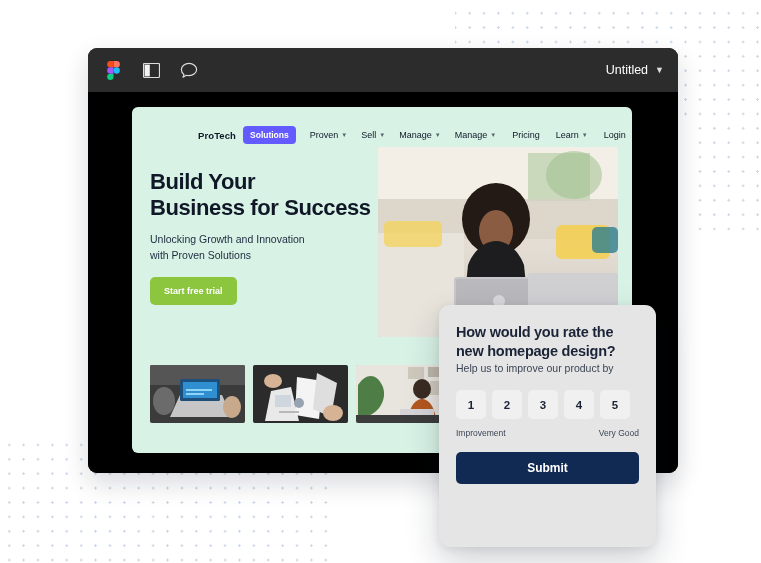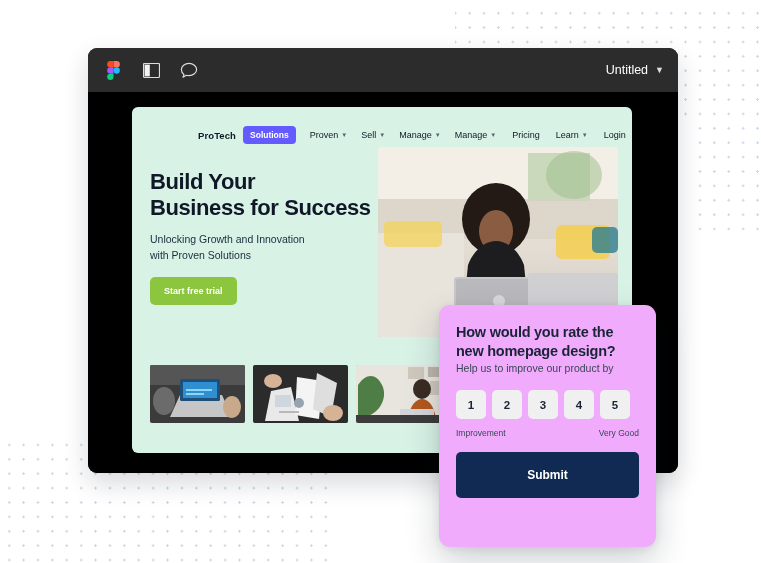--- a/index.html
+++ b/index.html
@@ -101,21 +101,21 @@
 
   
   #thumb-strip{
     position:absolute;left:18px;top:258px;display:flex;gap:8px;
   }
   .thumb{width:95px;height:58px;border-radius:2px;overflow:hidden;background:#b9bdbb;}
 
   
   #feedback-card{
     position:absolute;left:439px;top:305px;width:217px;height:242px;
-    background:#f0abfc;border-radius:11px;z-index:6;
+    background:#e5e5e5;border-radius:11px;z-index:6;
     box-shadow:0 14px 34px rgba(16,24,40,.20), 0 2px 8px rgba(16,24,40,.08);
     padding:18px 17px 0 17px;box-sizing:border-box;
   }
   #card-title{
     font-size:14.5px;line-height:19px;font-weight:bold;color:#1b2437;
     letter-spacing:-.25px;
   }
   #card-sub{
     font-size:10.5px;line-height:15px;color:#3c4556;
   }
@@ -124,21 +124,21 @@
     width:30px;height:29px;border-radius:5px;background:#f0f0f1;
     display:flex;align-items:center;justify-content:center;
     font-size:11.5px;font-weight:bold;color:#1b2437;cursor:pointer;
     border:none;font-family:"Liberation Sans", sans-serif;
   }
   #rating-labels{
     margin-top:9px;display:flex;justify-content:space-between;
     font-size:8.5px;color:#3c4556;
   }
   #submit-button{
-    margin-top:14px;width:100%;height:46px;border:none;border-radius:5px;
+    margin-top:14px;width:100%;height:32px;border:none;border-radius:5px;
     background:#102a54;color:#fff;font-size:12px;font-weight:bold;
     cursor:pointer;font-family:"Liberation Sans", sans-serif;
   }
 </style>
 </head>
 <body>
 
 <div id="dots-bg"></div>
 <div class="dot-mask" id="mask-top-left"></div>
 <div class="dot-mask" id="mask-mid"></div>

